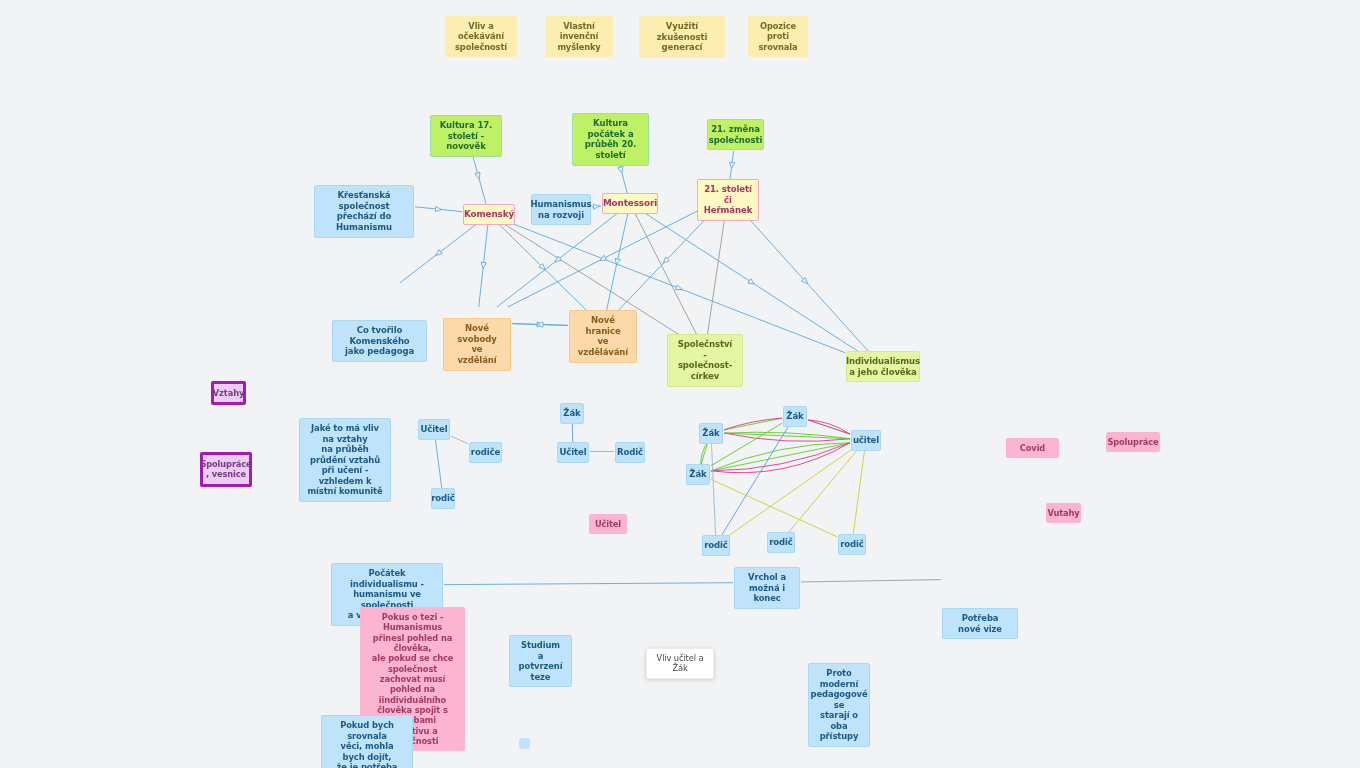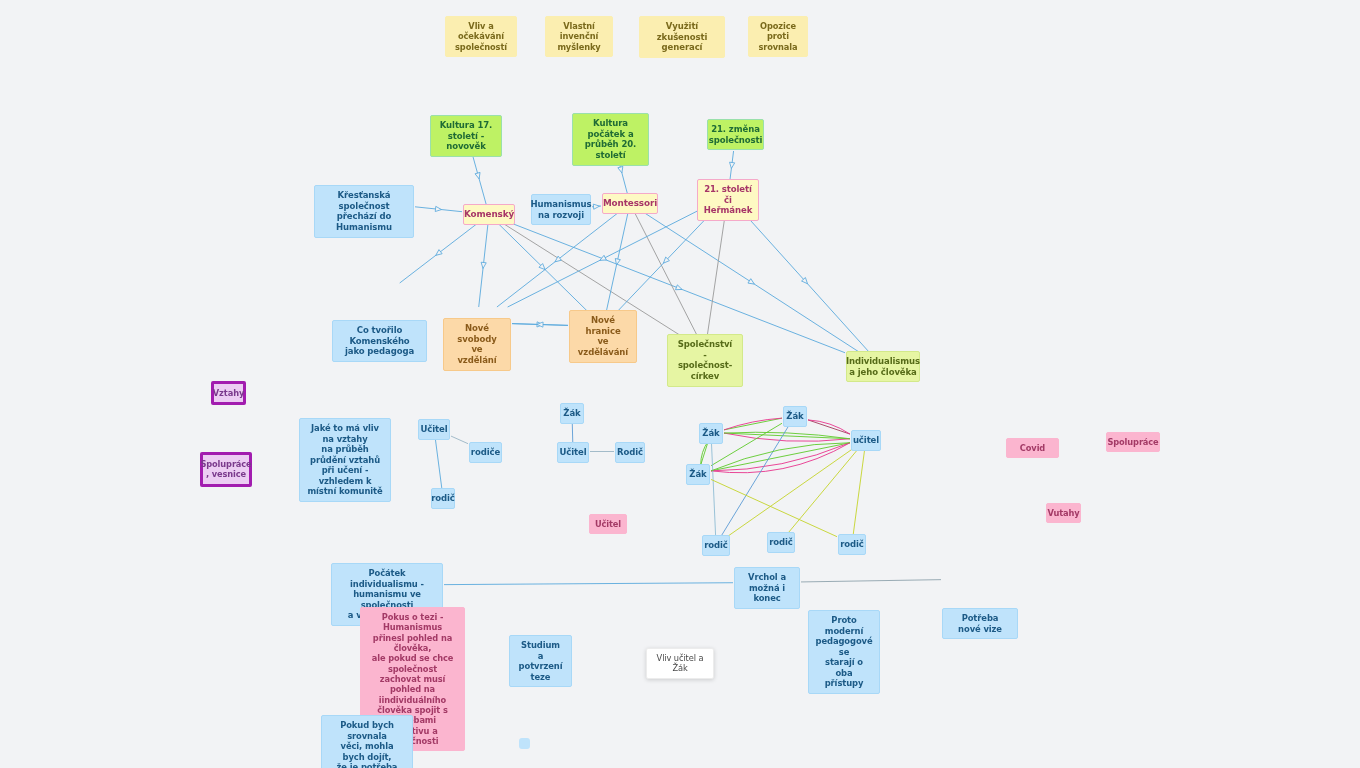--- a/index.html
+++ b/index.html
@@ -171,21 +171,21 @@
       <div class="node n-rose" style="left: 360px; top: 607px; width: 105px; min-height: 78px; font-size: 6.2pt;">Pokus o tezi - Humanismus
 přinesl pohled na člověka,
 ale pokud se chce
 společnost zachovat musí
 pohled na iindividuálního
 člověka spojit s potřebami
 kolektivu a společnosti</div>
       <div class="node n-blue" style="left: 509px; top: 635px; width: 63px; min-height: 27px; font-size: 6.3pt;">Studium a
 potvrzení teze</div>
       <div class="node n-white" style="left: 646px; top: 648px; width: 68px; min-height: 19px; font-size: 6.2pt;">Vliv učitel a Žák</div>
-      <div class="node n-blue" style="left: 808px; top: 610px; width: 72px; min-height: 37px; font-size: 6.3pt; text-align: center;">Proto moderní
+      <div class="node n-blue" style="left: 808px; top: 663px; width: 62px; min-height: 37px; font-size: 6.3pt; text-align: center;">Proto moderní
 pedagogové se
 starají o oba přístupy</div>
       <div class="node n-blue" style="left: 321px; top: 715px; width: 92px; min-height: 38px; font-size: 6.3pt;">Pokud bych srovnala
 věci, mohla bych dojít,
 že je potřeba změny</div>
     </div>
   <div class="dot" id="marker-dot" style="left: 519px; top: 738px; width: 11px; height: 11px;"></div>
 </div>
 
 </body></html>

